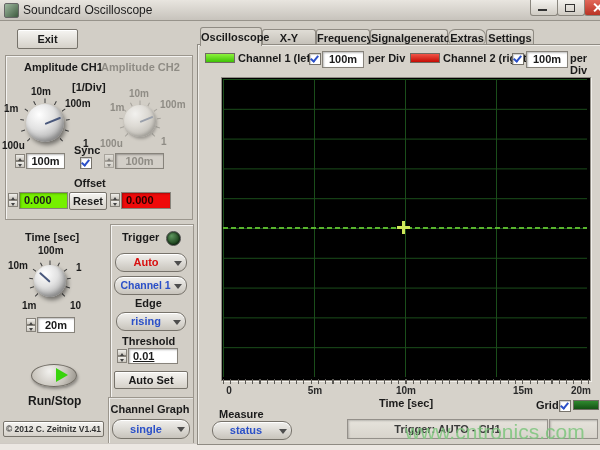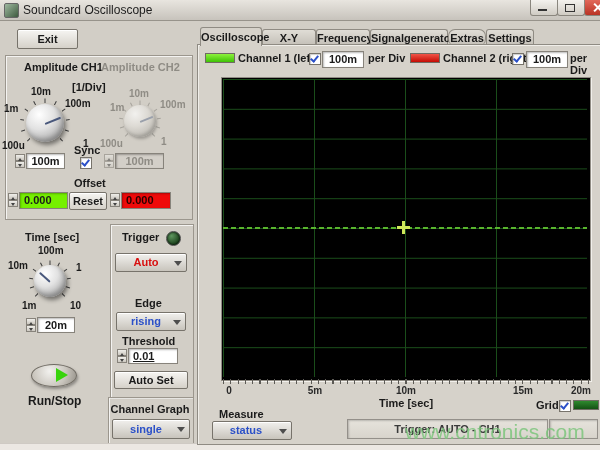--- a/index.html
+++ b/index.html
@@ -15,21 +15,21 @@
   .winbtn.close{background:linear-gradient(#e2685a,#b93325);}
   .glyph-min{position:absolute;left:7px;bottom:4px;width:9px;height:2px;background:#333;}
   .glyph-max{position:absolute;left:7px;top:4px;width:8px;height:6px;border:1px solid #333;}
   .xbar{position:absolute;left:12px;top:2px;width:2px;height:11px;background:#fff;}
   
   .btn{background:linear-gradient(#f6f5f2,#d5d1c9);border:1px solid #77736b;border-radius:2px;
        box-shadow:inset 0 1px 0 #fff;text-align:center;}
   .groupbox{border:1px solid #9b968d;box-shadow:inset 1px 1px 0 rgba(255,255,255,.75);}
   .field{background:#fff;border:1px solid #87837b;box-shadow:inset 1px 1px 2px rgba(0,0,0,.28);
          text-align:center;font-weight:bold;}
-  .dd{background:linear-gradient(#f1f0ed,#c8c4bc);border:1px solid #77736b;border-radius:2px;
+  .dd{background:linear-gradient(#f1f0ed,#c8c4bc);border:1px solid #77736b;border-radius:9px;
       box-shadow:inset 0 1px 0 #fff;text-align:center;}
   .dd .tri{position:absolute;right:4px;top:50%;margin-top:-2px;width:0;height:0;
            border:4px solid transparent;border-top:5px solid #4d4d4d;}
   .cb{background:#fff;border:1px solid #77736b;box-shadow:inset 1px 1px 1px rgba(0,0,0,.2);}
   .cb.checked::after{content:"";position:absolute;left:2px;top:0px;width:3px;height:6px;
                      border:solid #2b50c8;border-width:0 2px 2px 0;transform:rotate(40deg);}
   .spin{width:10px;}
   .spin>div{position:absolute;left:0;width:10px;height:7px;background:linear-gradient(#efeeea,#ccc8c0);
             border:1px solid #87837b;box-sizing:border-box;}
   .spin .up{top:0;} .spin .dn{top:7px;}
@@ -213,40 +213,45 @@
     <div class="abs play" style="left:24px;top:3px;"></div>
   </div>
 
   <div class="abs groupbox" style="left:110px;top:224px;width:82px;height:173px;"></div>
   <div class="abs b" style="left:122px;top:231px;">Trigger</div>
   <div class="abs led" style="left:166px;top:231px;width:13px;height:13px;"></div>
   <div class="abs dd" style="left:115px;top:253px;width:70px;height:17px;line-height:17px;">
     <span class="b" style="color:#d80f0f;padding-right:10px;">Auto</span>
     <div class="tri"></div>
   </div>
+  <div class="abs dd" style="left:114px;top:276px;width:71px;height:17px;line-height:17px;">
+    <span class="b" style="color:#2b50c8;font-size:10.5px;padding-right:10px;">Channel 1</span>
+    <div class="tri"></div>
+  </div>
   <div class="abs b" style="left:135px;top:297px;">Edge</div>
   <div class="abs dd" style="left:116px;top:312px;width:68px;height:17px;line-height:17px;">
     <span class="b" style="color:#2b50c8;padding-right:10px;">rising</span>
     <div class="tri"></div>
   </div>
   <div class="abs b" style="left:122px;top:335px;">Threshold</div>
   <div class="abs spin" style="left:117px;top:349px;height:14px;">
     <div class="up"></div>
     <div class="dn"></div>
   </div>
   <div class="abs field" style="left:128px;top:348px;width:44px;height:14px;line-height:14px;text-align:left;padding-left:4px;text-decoration:underline;">0.01</div>
   <div class="abs btn b" style="left:114px;top:371px;width:72px;height:16px;line-height:16px;">Auto Set</div>
 
   <div class="abs groupbox" style="left:108px;top:397px;width:84px;height:45px;"></div>
   <div class="abs b" style="left:108px;top:403px;width:84px;text-align:center;">Channel Graph</div>
   <div class="abs dd" style="left:112px;top:419px;width:76px;height:18px;line-height:18px;">
     <span class="b" style="color:#2b50c8;padding-right:10px;">single</span>
     <div class="tri"></div>
   </div>
 
+  <div class="abs btn" style="left:3px;top:421px;width:99px;height:14px;line-height:14px;font-size:8.5px;font-weight:bold;color:#333;">© 2012  C. Zeitnitz V1.41</div>
 
   <div class="abs tabpage"></div>
   <div class="abs tab active" style="left:200px;width:60px;z-index:3;">Oscilloscope</div>
   <div class="abs tab" style="left:262px;width:52px;">X-Y Graph</div>
   <div class="abs tab" style="left:316px;width:52px;">Frequency</div>
   <div class="abs tab" style="left:370px;width:76px;">Signalgenerator</div>
   <div class="abs tab" style="left:448px;width:36px;border-radius:7px;">Extras</div>
   <div class="abs tab" style="left:486px;width:46px;">Settings</div>
 
   <div class="abs swatch" style="left:205px;top:53px;width:28px;height:8px;background:linear-gradient(#8cf23c,#3fc206);z-index:4;"></div>

